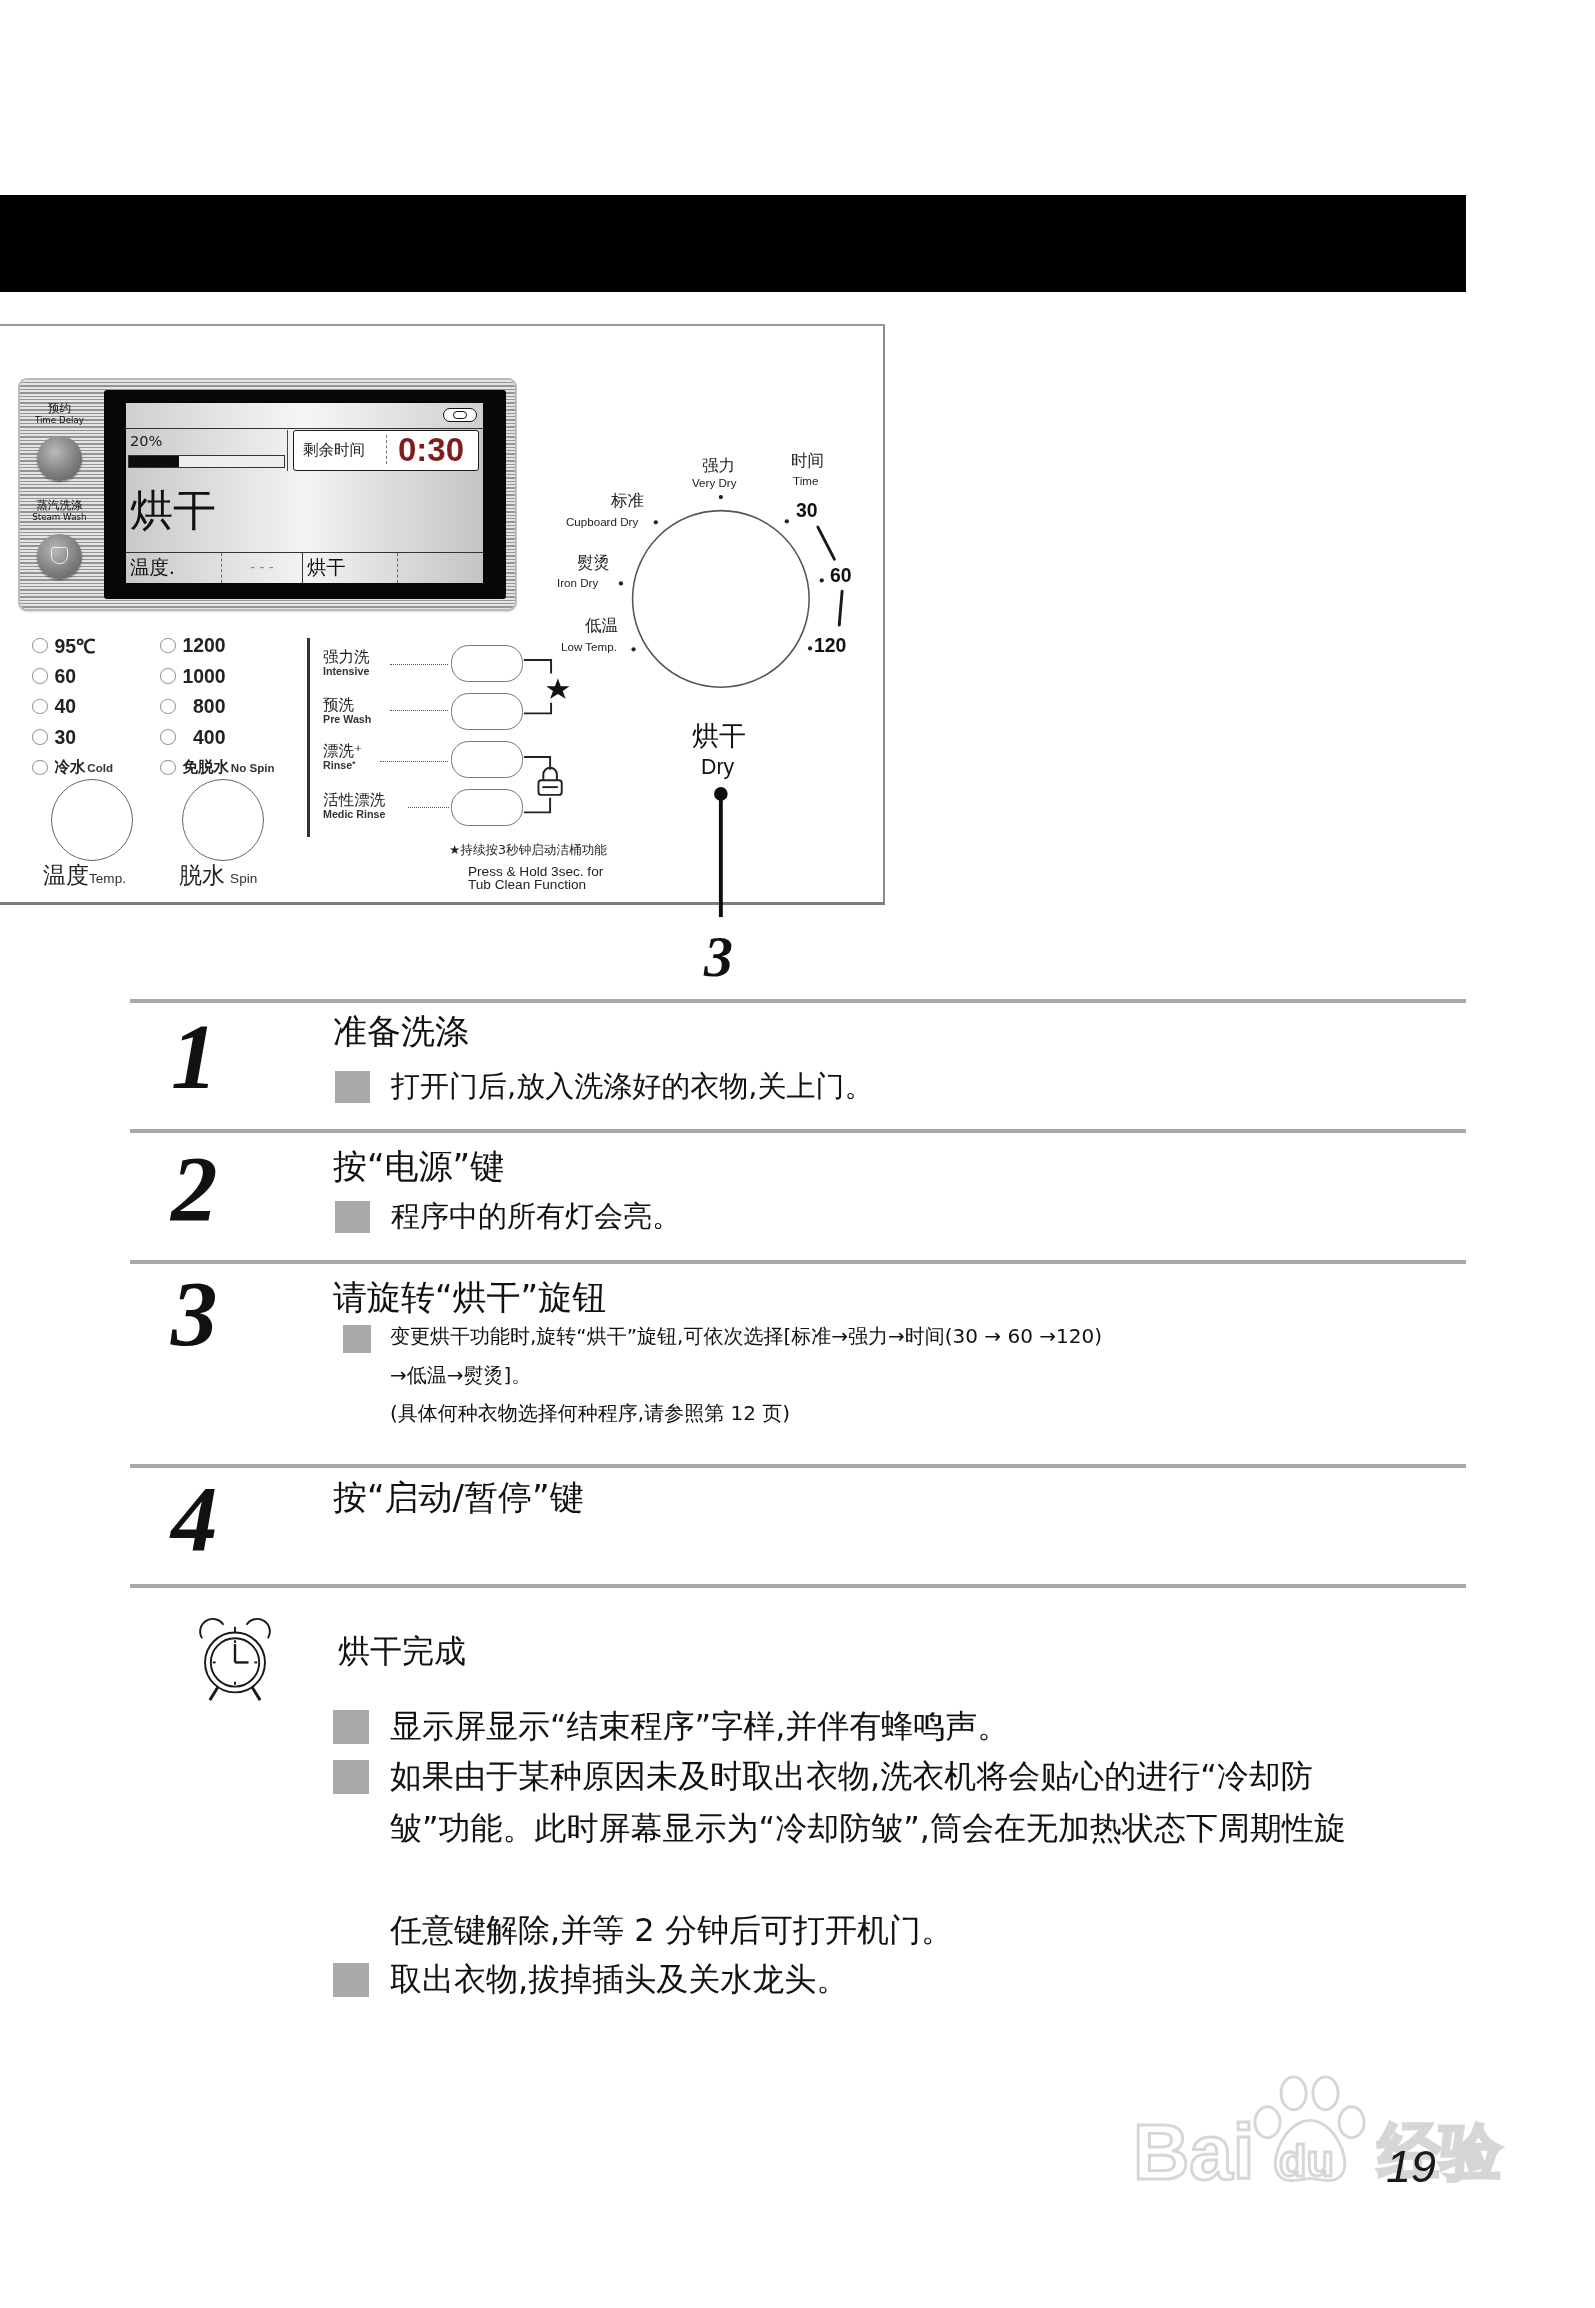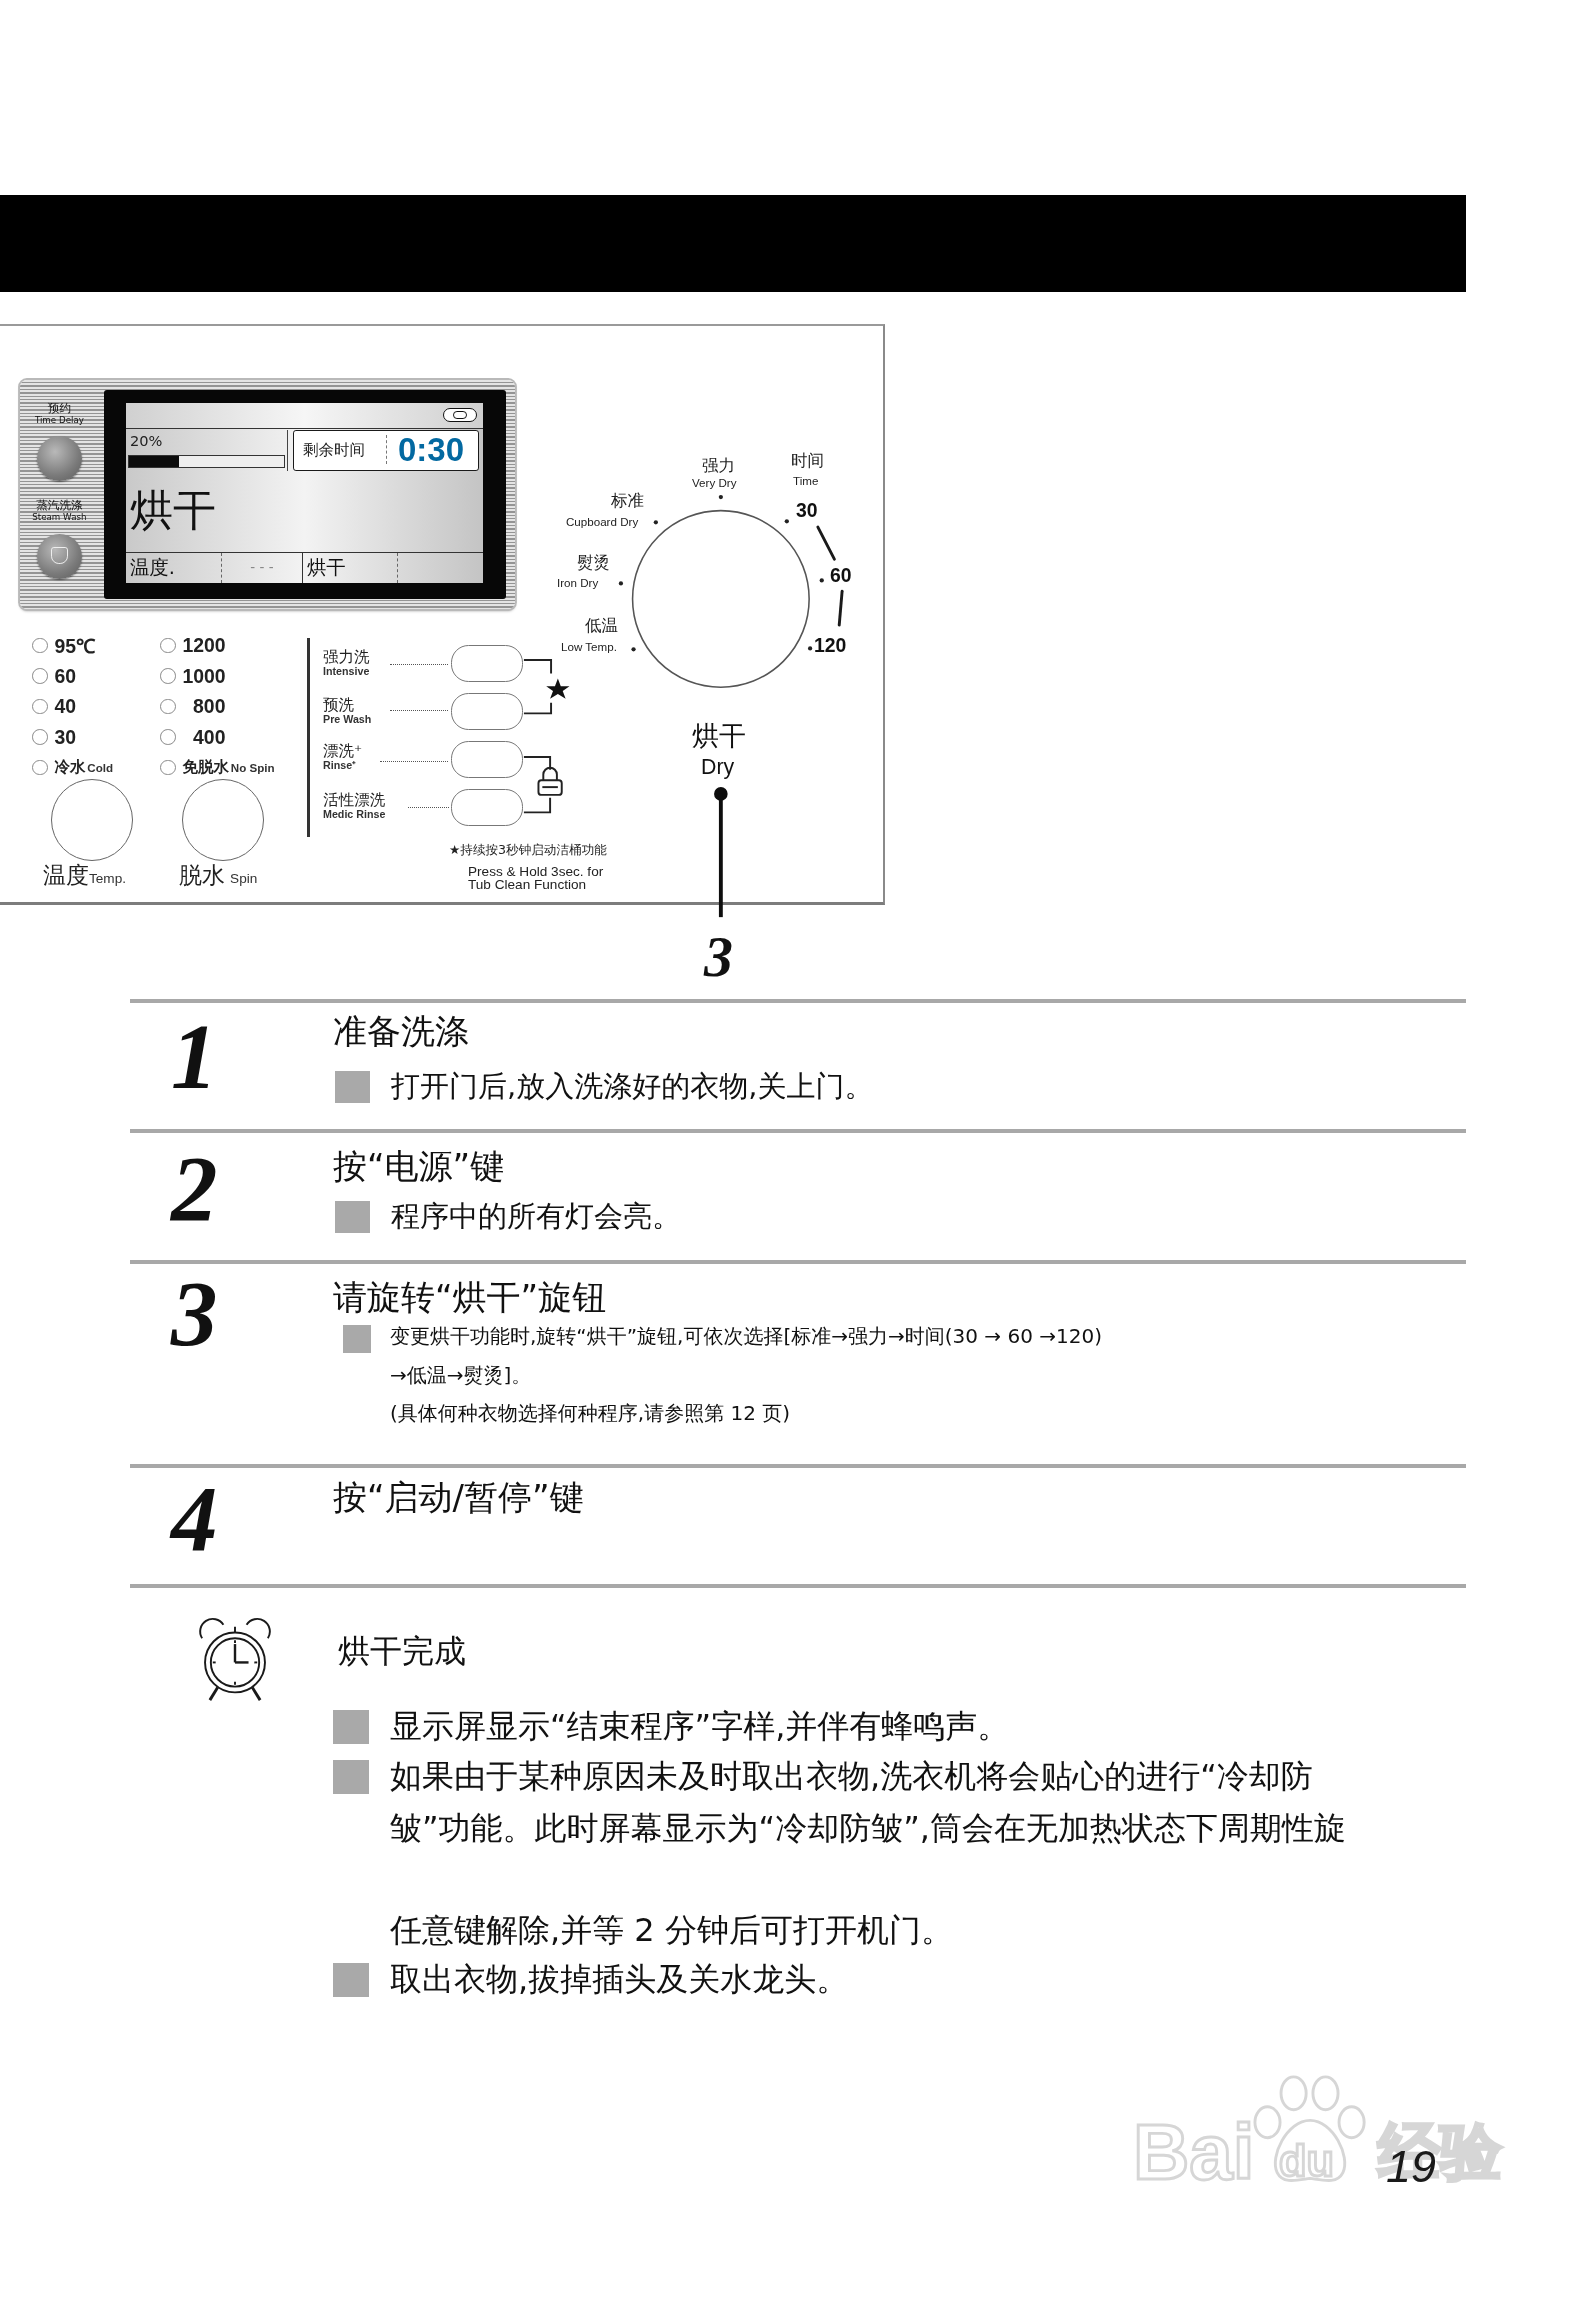--- a/index.html
+++ b/index.html
@@ -26,21 +26,21 @@
                   background:linear-gradient(90deg,#d0d0d0,#f6f6f6 50%,#cfcfcf); }
   .lock-icon { left:443px; top:408px; width:32px; height:11.6px; border:1.9px solid #111; border-radius:7.8px; background:#fff; }
   .lock-icon:after { content:""; position:absolute; left:8.7px; top:1.9px; width:12.6px; height:5.8px; border:1.5px solid #111; border-radius:3.9px; }
   .progress-cell { left:126px; top:430px; width:161px; height:41px; border-right:1px solid #444; }
   .progress-label { left:130px; top:432px; font-size:14.6px; color:#222; }
   .progress-bar { left:128px; top:455px; width:155px; height:10.7px; border:1.5px solid #333; background:#eee; }
   .progress-fill { left:0; top:0; width:32%; height:100%; background:#0c0c0c; }
   .remain-box { left:293px; top:430px; width:184px; height:39px; background:#fff; border:1.9px solid #1a1a1a; border-radius:2.9px; }
   .remain-label { left:303px; top:440px; font-size:15.5px; color:#222; }
   .remain-sep { left:386px; top:435px; width:0; height:29px; border-left:1.5px dashed #777; }
-  .remain-time { left:398px; top:431px; font-family:"Liberation Sans", sans-serif; font-weight:bold; font-size:33px; color:#0369a1; }
+  .remain-time { left:398px; top:431px; font-family:"Liberation Sans", sans-serif; font-weight:bold; font-size:33px; color:#7f1d1d; }
   .program-name { left:130px; top:482px; font-size:43px; color:#111; }
   .status-row { left:126px; top:552px; width:357px; height:30px; border-top:1.9px solid #333; display:flex; }
   .status-cell { height:30px; font-size:19.4px; line-height:29px; padding-left:3.9px; box-sizing:border-box; color:#111; overflow:hidden; }
   .status-cell.c1 { width:96px; border-right:1px dashed #666; }
   .status-cell.c2 { width:81px; border-right:1.9px solid #333; text-align:center; color:#888; font-size:13.6px; padding-left:0; }
   .status-cell.c3 { width:95px; border-right:1px dashed #666; }
   .status-cell.c4 { width:85px; }
   .side-label-cn { width:78px; text-align:center; font-size:11.6px; color:#111; line-height:11.6px; }
   .side-label-en { width:78px; text-align:center; font-size:8.7px; color:#111; line-height:9.7px; }
   .side-button { width:45px; height:45px; border-radius:50%;

